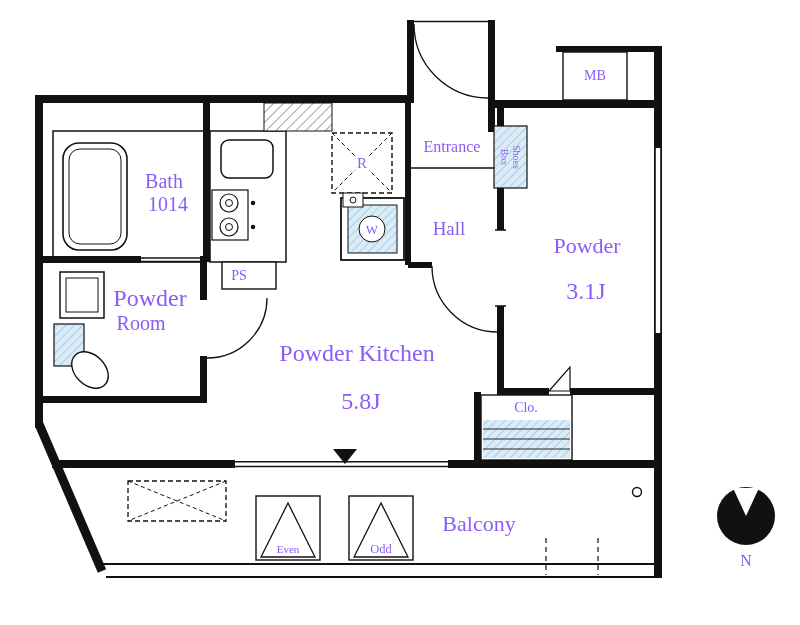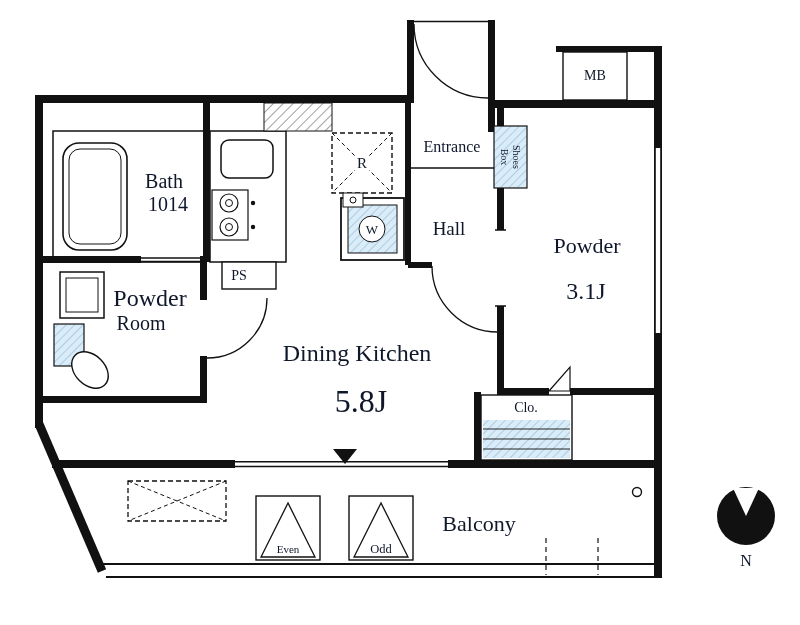--- a/index.html
+++ b/index.html
@@ -1,21 +1,21 @@
 <!DOCTYPE html>
 <html><head>
 <meta charset="utf-8">
 <title>Floor Plan</title>
 <style>
   * { margin:0; padding:0; box-sizing:border-box; }
   html,body { background:#ffffff; }
   body { font-family:"Liberation Serif", serif; color:#111; }
   .canvas { position:relative; width:800px; height:625px; background:#fff; overflow:hidden; }
   .canvas > svg { position:absolute; left:0; top:0; }
-  .lbl { position:absolute; transform:translate(-50%,-50%); white-space:nowrap; line-height:1; color:#0f172a; }
+  .lbl { position:absolute; transform:translate(-50%,-50%); white-space:nowrap; line-height:1; color:#8b5cf6; }
   .lbl.bg { background:#fff; padding:0 2px; }
   .lbl.rot { transform:translate(-50%,-50%) rotate(90deg); text-align:center; line-height:1.15; }
 </style>
 </head>
 <body>
 
 <div class="canvas">
 
   <svg width="800" height="625" viewBox="0 0 800 625">
     <defs>
@@ -166,22 +166,22 @@
 
   <div>
     <div class="lbl" style="left:164px;top:181px;font-size:20px">Bath</div>
     <div class="lbl" style="left:168px;top:204px;font-size:20px">1014</div>
     <div class="lbl" style="left:150px;top:298px;font-size:24px">Powder</div>
     <div class="lbl" style="left:141px;top:323px;font-size:20px">Room</div>
     <div class="lbl" style="left:452px;top:147px;font-size:16px">Entrance</div>
     <div class="lbl" style="left:449px;top:228px;font-size:19px">Hall</div>
     <div class="lbl" style="left:587px;top:246px;font-size:22px">Powder</div>
     <div class="lbl" style="left:586px;top:291px;font-size:24px">3.1J</div>
-    <div class="lbl" style="left:357px;top:353px;font-size:24px">Dining Kitchen</div>
-    <div class="lbl" style="left:361px;top:401px;font-size:32px">5.8J</div>
+    <div class="lbl" style="left:357px;top:353px;font-size:24px">Powder Kitchen</div>
+    <div class="lbl" style="left:361px;top:401px;font-size:24px">5.8J</div>
     <div class="lbl" style="left:479px;top:524px;font-size:22px">Balcony</div>
     <div class="lbl" style="left:526px;top:408px;font-size:14px">Clo.</div>
     <div class="lbl" style="left:595px;top:76px;font-size:14px">MB</div>
     <div class="lbl" style="left:239px;top:276px;font-size:14px">PS</div>
     <div class="lbl bg" style="left:362px;top:163px;font-size:15px">R</div>
     <div class="lbl" style="left:372px;top:229px;font-size:13px">W</div>
     <div class="lbl bg" style="left:288px;top:549px;font-size:11px">Even</div>
     <div class="lbl bg" style="left:381px;top:549px;font-size:12.5px">Odd</div>
     <div class="lbl" style="left:746px;top:561px;font-size:16px">N</div>
     <div class="lbl rot" style="left:510px;top:157px;font-size:10px">

